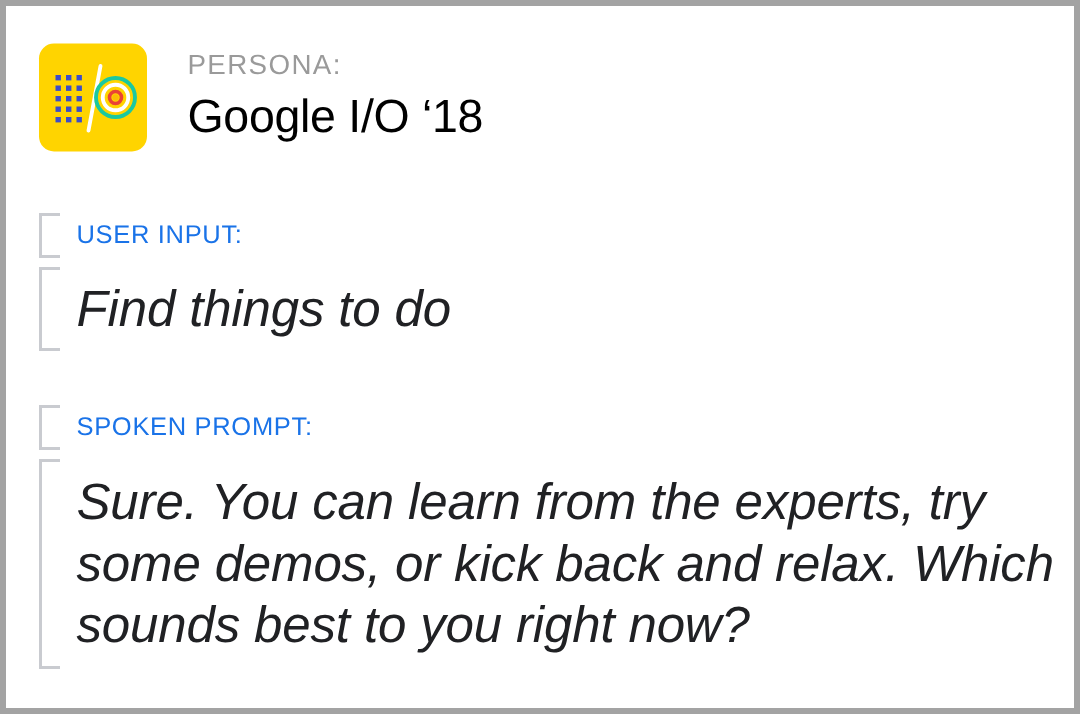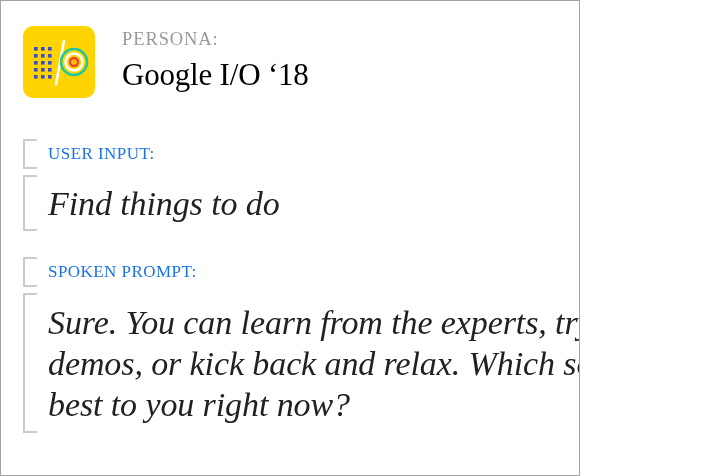--- a/index.html
+++ b/index.html
@@ -8,26 +8,25 @@
     background: #ffffff;
   }
   body {
     font-family: "Liberation Sans", "DejaVu Sans", sans-serif;
     -webkit-font-smoothing: antialiased;
   }
 
   .card {
     position: relative;
     box-sizing: border-box;
-    width: 580px;
+    width: 720px;
     height: 476px;
     background: #ffffff;
-    border: 1px solid #a3a3a3;
+    border: 4px solid #a3a3a3;
     overflow: hidden;
-    font-family: Liberation Serif, serif;
   }
 
   
   .persona-row {
     position: absolute;
     left: 22px;
     top: 25px;
     display: flex;
     align-items: flex-start;
   }
@@ -109,21 +108,21 @@
 
   .label-row .bracket { height: 30px; }
   .label-row .block-content { height: 30px; }
 
   
   #user-input-block { top: 138px; }
   #user-input-block .body-row .bracket { height: 56px; }
   #user-input-block .body-row .block-content { height: 56px; }
 
   
-  #spoken-prompt-block { top: 256px; }
+  #spoken-prompt-block { top: 266px; }
   #spoken-prompt-block .body-row .bracket { height: 140px; }
   #spoken-prompt-block .body-row .block-content {
     height: 140px;
     align-items: center;
   }
   #spoken-prompt-block .body-text { width: 665px; }
 
   .gap { height: 6px; }
 </style>
 </head>

